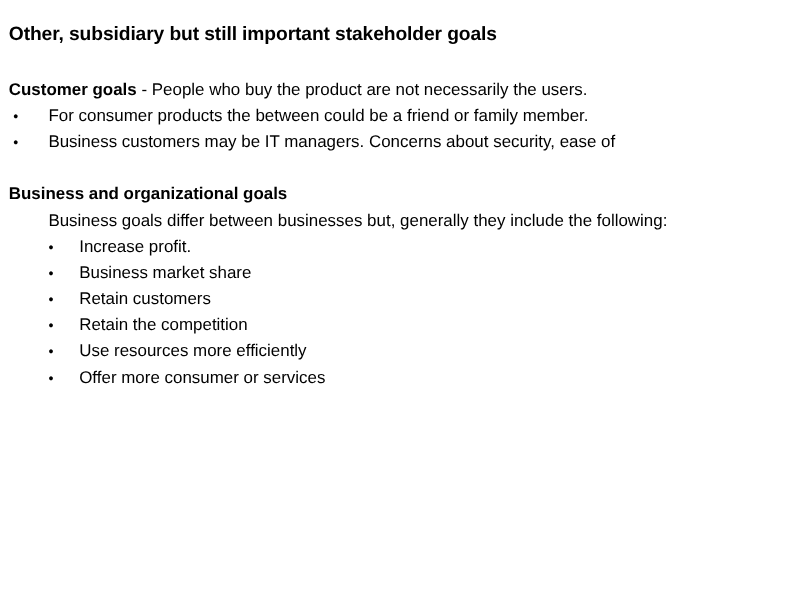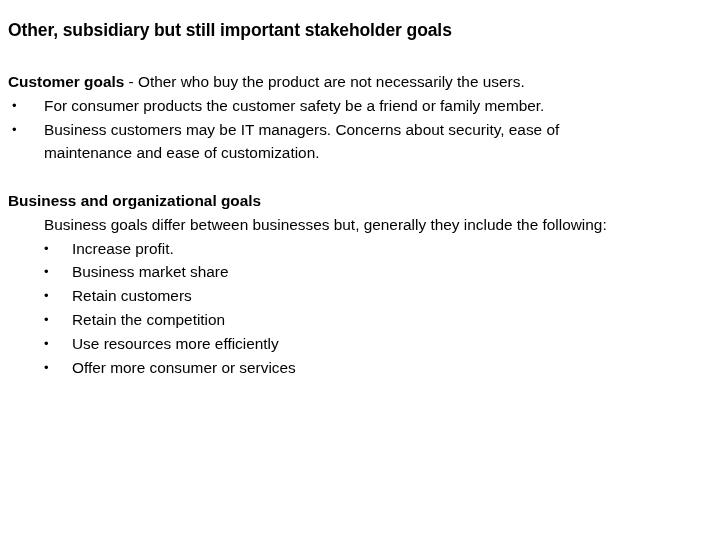--- a/index.html
+++ b/index.html
@@ -99,32 +99,31 @@
 <body>
 
 <div id="slide">
 
   <div class="slide-title">Other, subsidiary but still important stakeholder goals</div>
 
   <div class="body-block">
 
     <div class="section">
 
-      <div class="lead-line"><span class="bold">Customer goals</span><span> -  Other who buy the product are not necessarily the users.</span></div>
+      <div class="lead-line"><span class="bold">Customer goals</span><span> -  People who buy the product are not necessarily the users.</span></div>
 
       <div class="bullet-row lvl1">
         <span class="bullet-mark">•</span>
-        <span class="bullet-text">For consumer products the customer safety be a friend or family member.</span>
+        <span class="bullet-text">For consumer products the between could be a friend or family member.</span>
       </div>
 
       <div class="bullet-row lvl1">
         <span class="bullet-mark">•</span>
         <span class="bullet-text">Business customers may be IT managers.  Concerns about security, ease of</span>
       </div>
-      <div class="indent-line">maintenance and ease of customization.</div>
 
     </div>
 
     <div class="spacer-line"></div>
 
     <div class="section">
 
       <div class="lead-line"><span class="bold">Business and organizational goals</span><span></span></div>
 
       <div class="indent-line-2">Business goals differ between businesses but, generally they include the following:</div>

